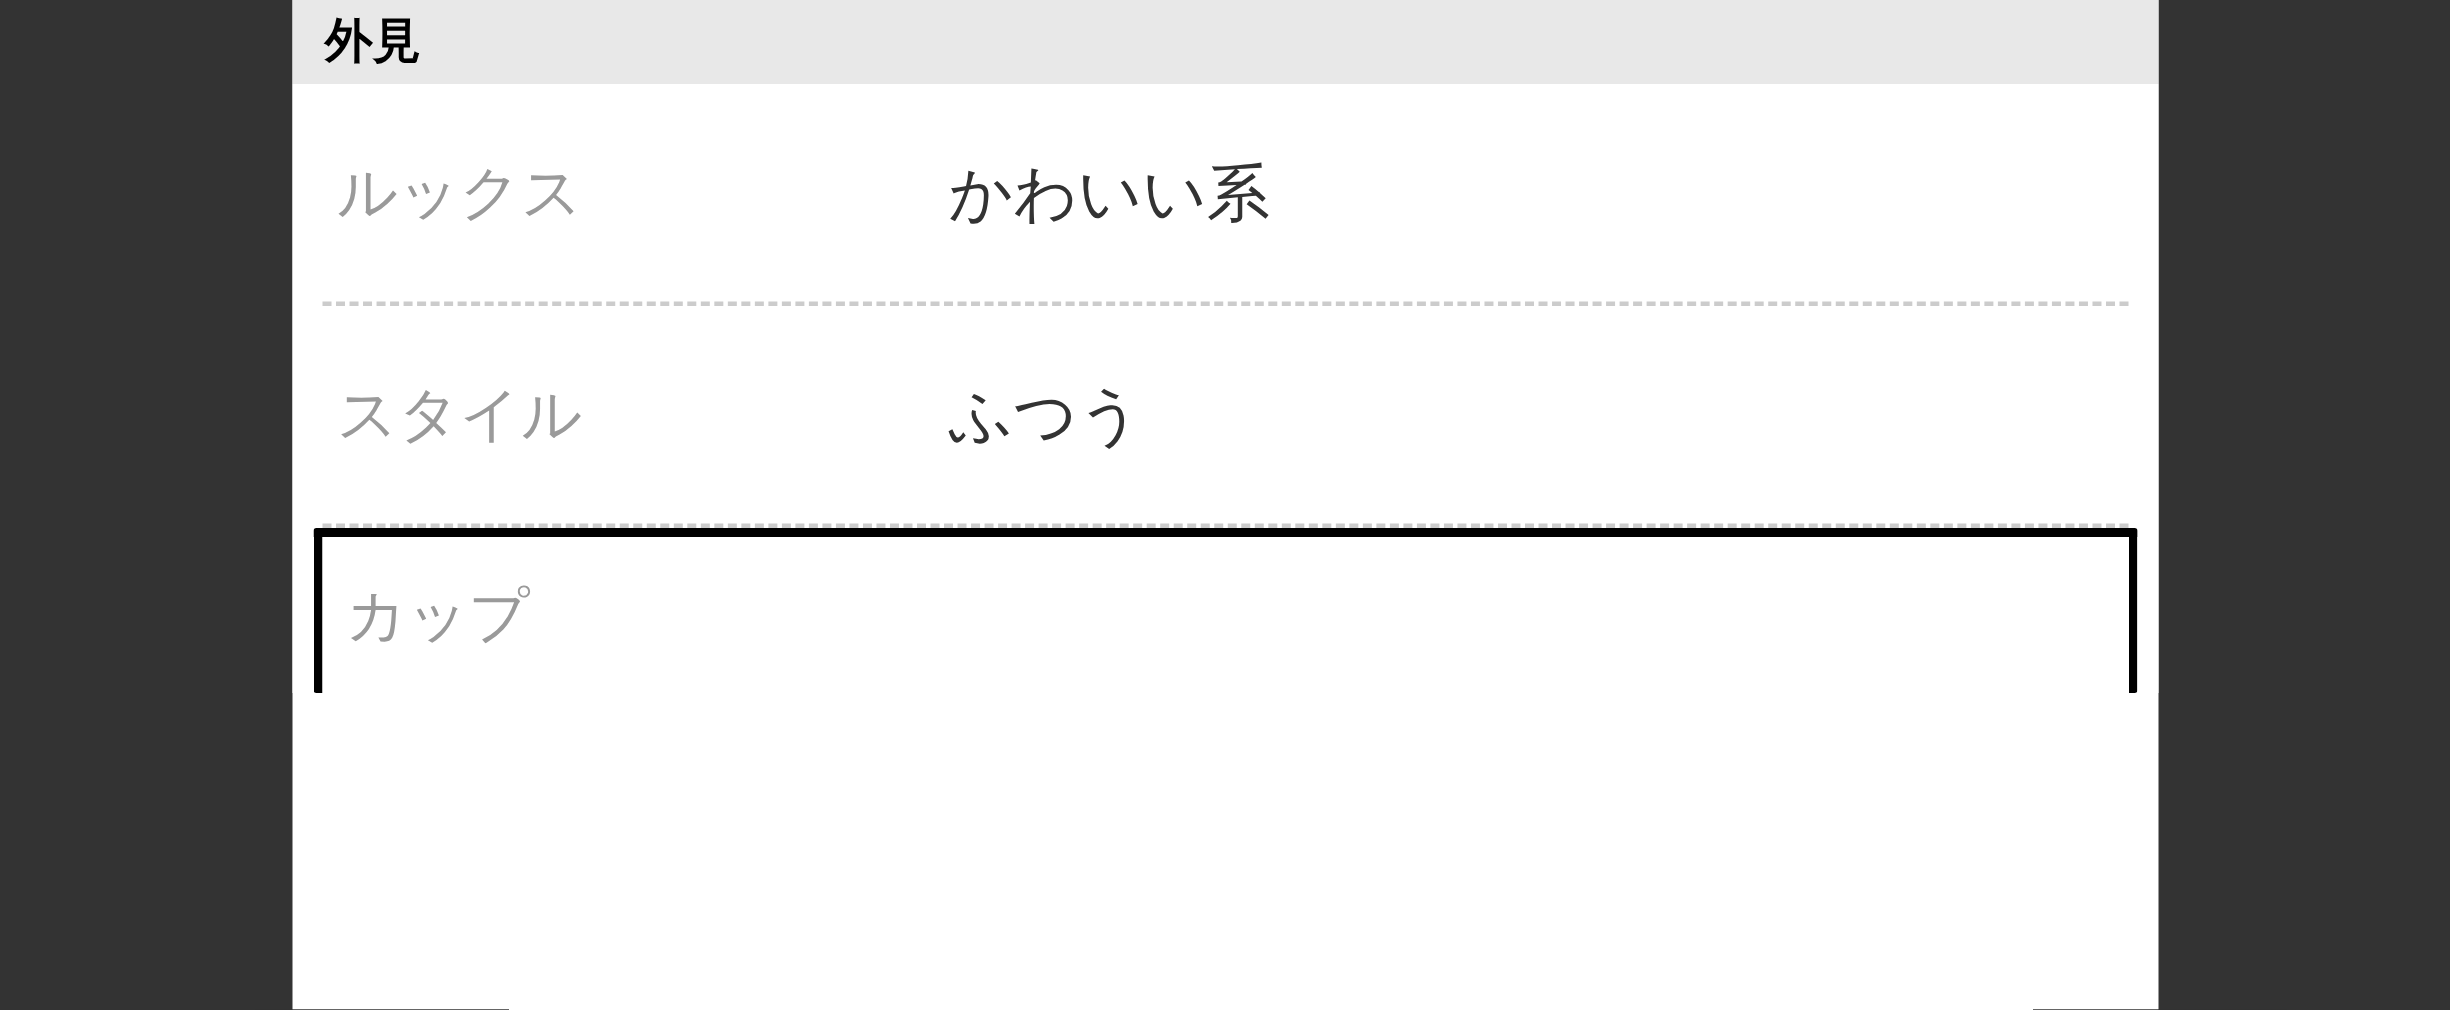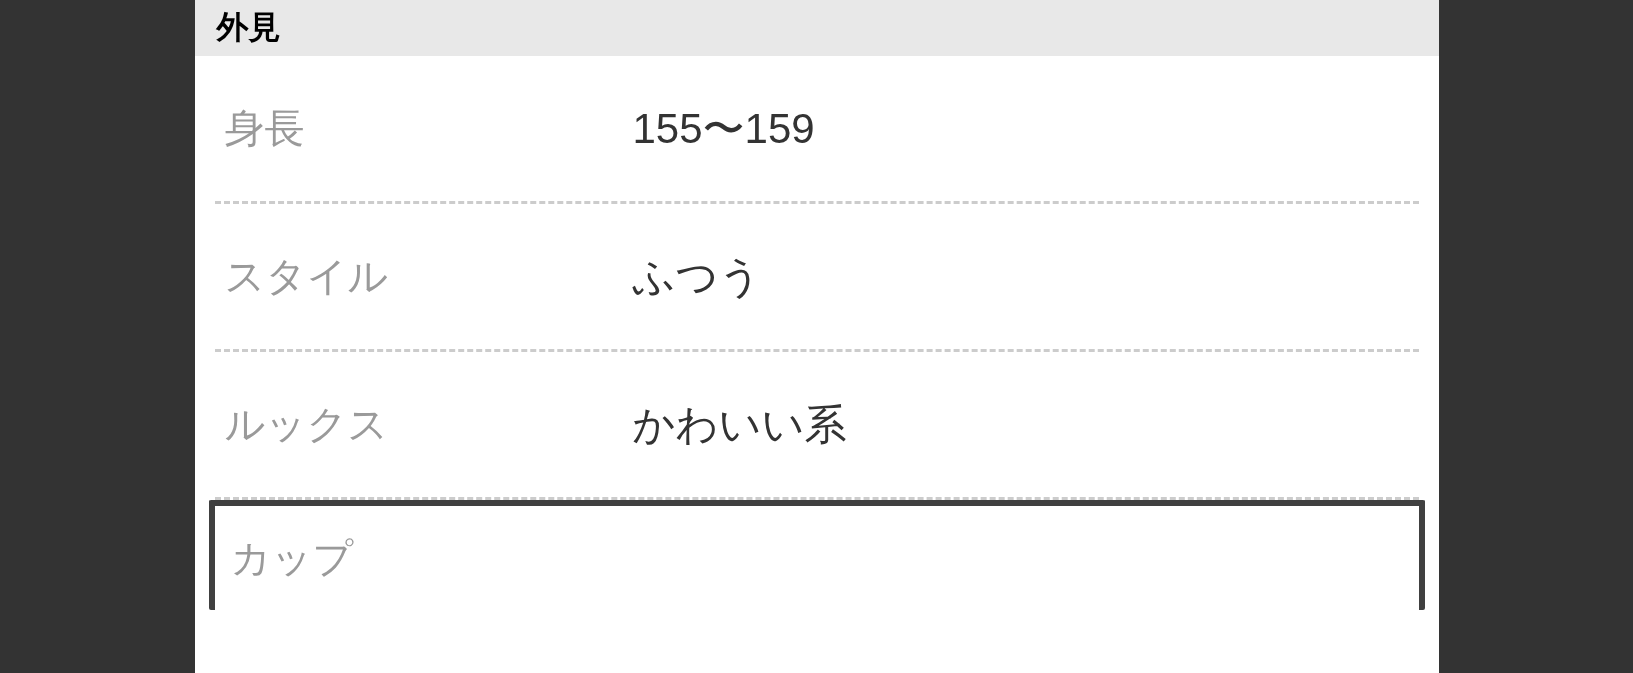--- a/index.html
+++ b/index.html
@@ -52,42 +52,38 @@
       font-size: 40px;
       color: #9a9a9a;
       font-weight: 400;
     }
     .row-value {
       font-size: 42px;
       color: #333333;
       font-weight: 400;
     }
     .highlighted-row {
-      border: 6px solid #404040;
+      border: 6px solid #000000;
       border-radius: 2px;
       margin: 0 -6px;
       padding: 0 16px;
       height: 110px;
     }
   </style>
 </head>
 <body>
 
 <div class="app-container">
   <div class="section-header">外見</div>
   <div class="rows-container">
     <div class="row">
-      <div class="row-label">身長</div>
-      <div class="row-value">155〜159</div>
+      <div class="row-label">ルックス</div>
+      <div class="row-value">かわいい系</div>
     </div>
     <div class="row">
       <div class="row-label">スタイル</div>
       <div class="row-value">ふつう</div>
-    </div>
-    <div class="row">
-      <div class="row-label">ルックス</div>
-      <div class="row-value">かわいい系</div>
     </div>
     <div class="row highlighted-row">
       <div class="row-label">カップ</div>
     </div>
   </div>
 </div>
 
 </body></html>

